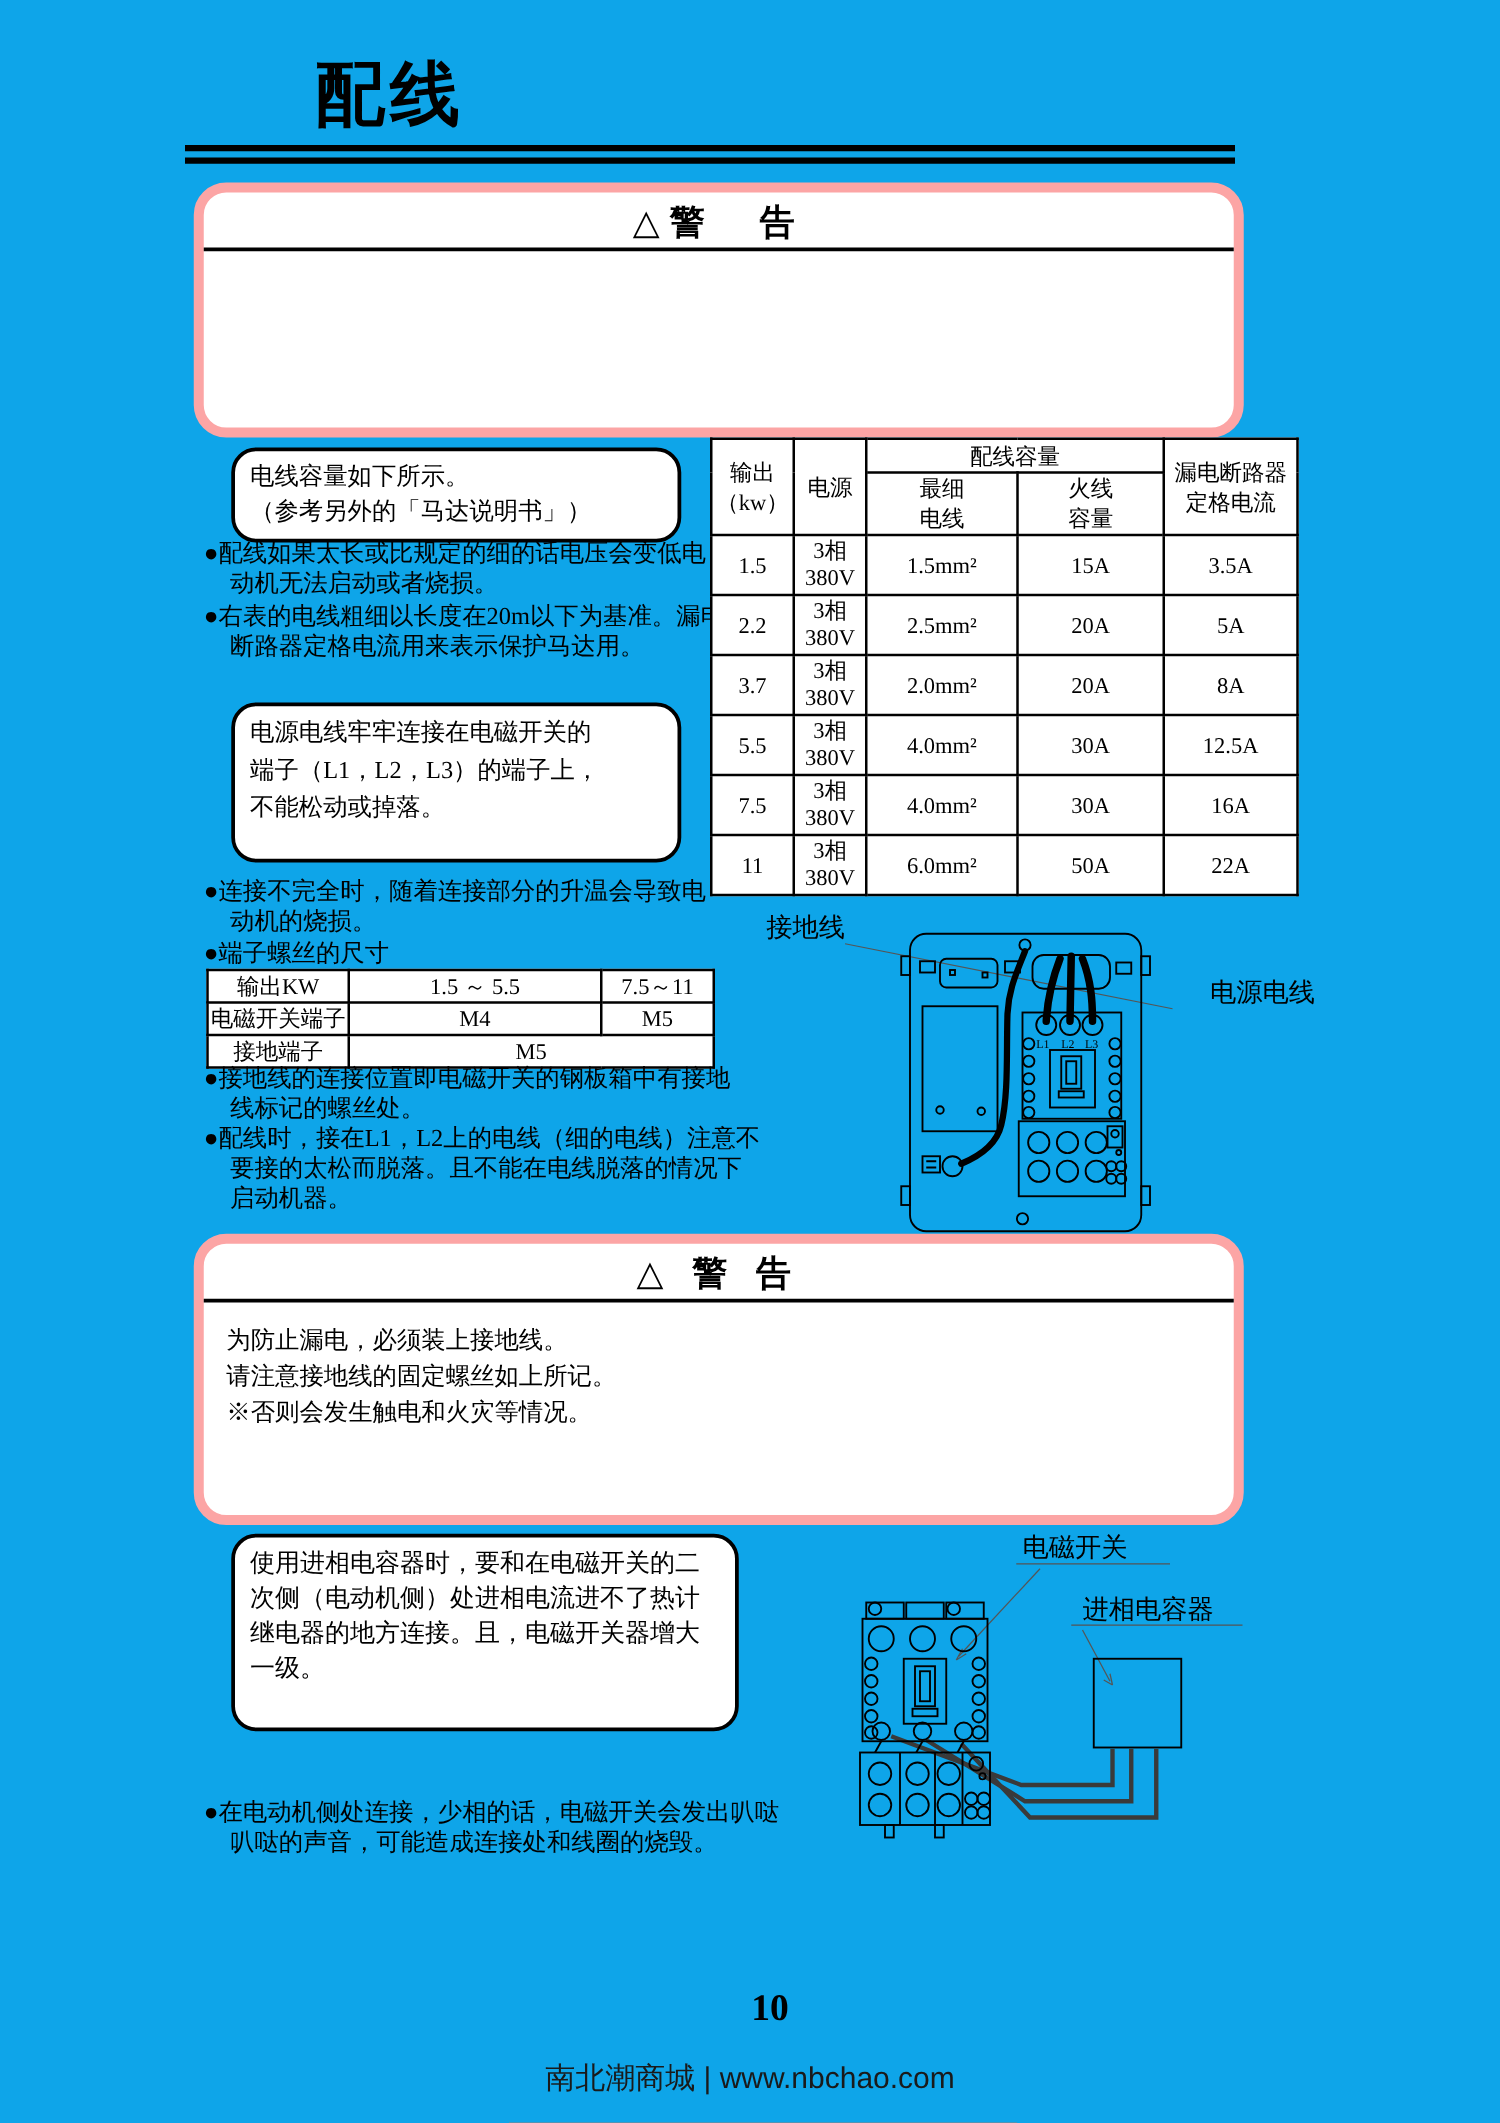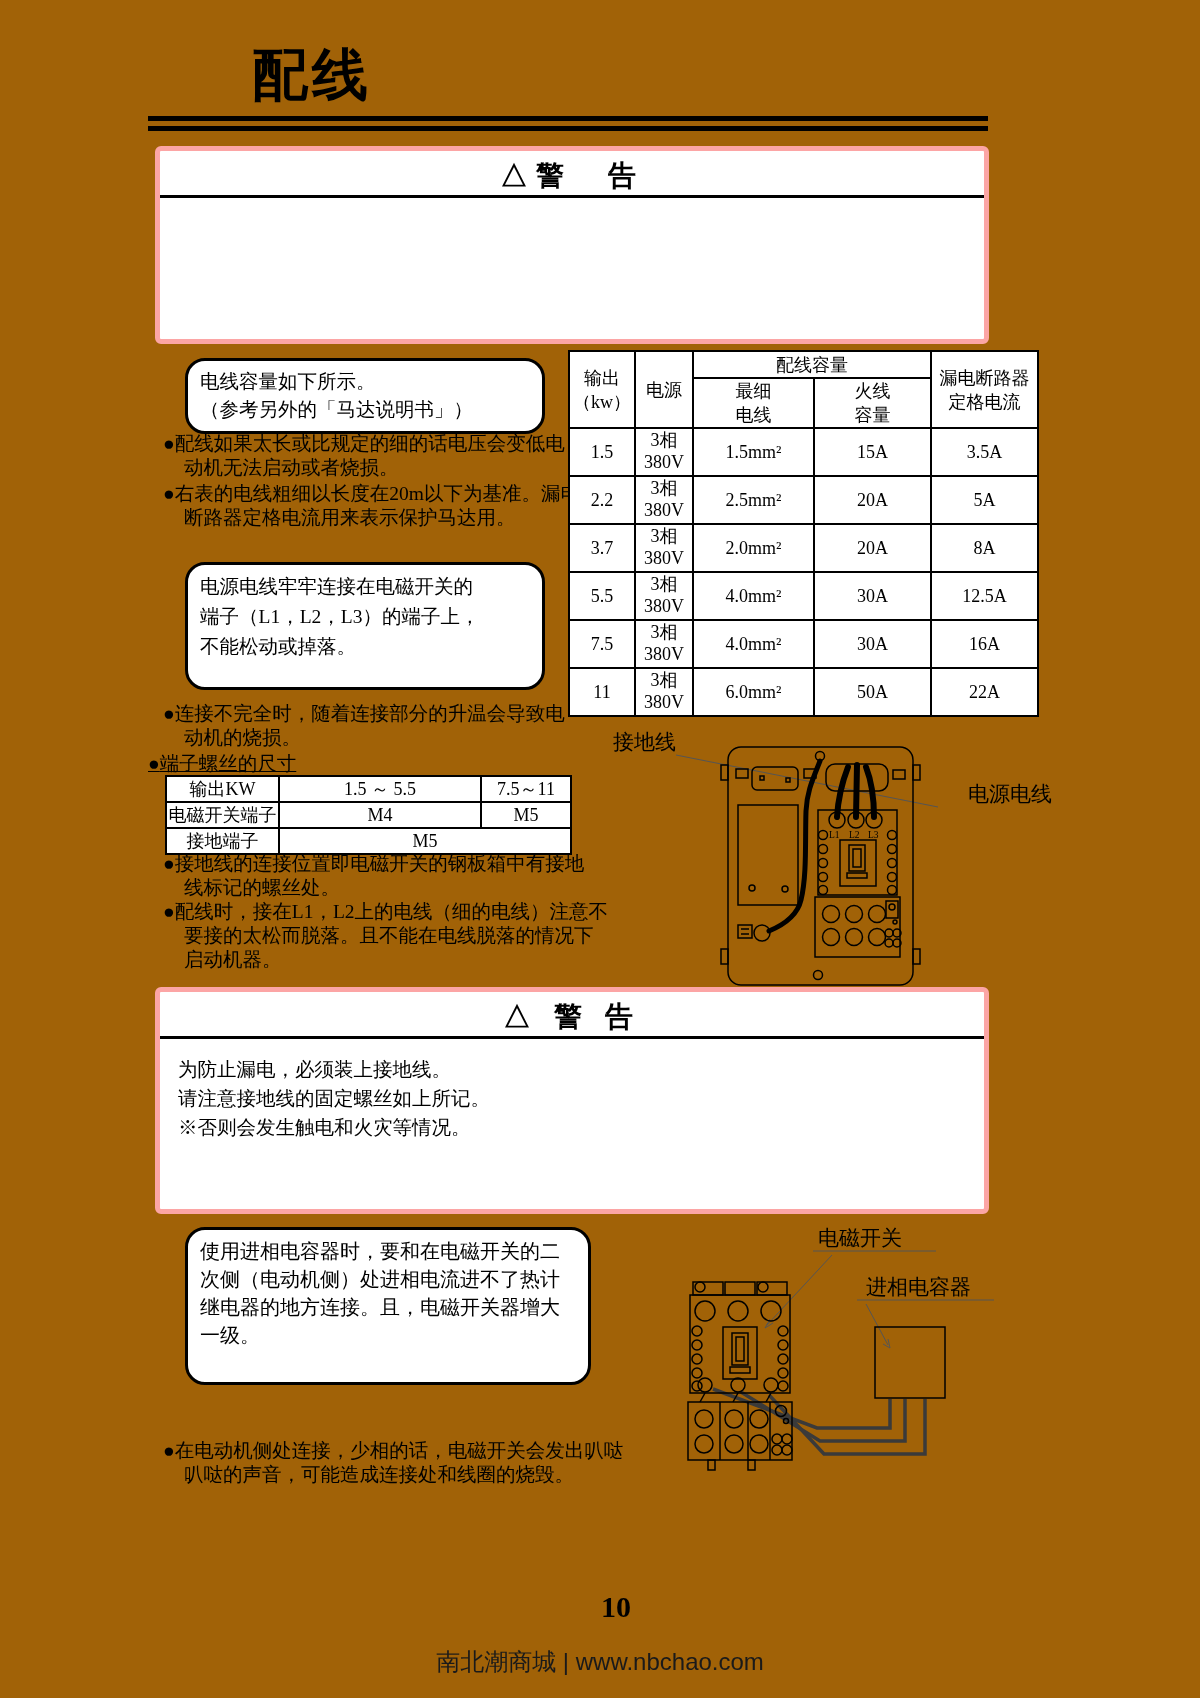--- a/index.html
+++ b/index.html
@@ -1,23 +1,23 @@
 <!DOCTYPE html>
 <html><head>
 <meta charset="utf-8">
 <style>
   html,body{margin:0;padding:0;background:#888;}
-  .page{position:relative;width:1200px;height:1698px;margin:0 auto;background:#a16207;
+  .page{position:relative;width:1200px;height:1698px;margin:0 auto;background:#0ea5e9;
         color:#000;font-family:"Liberation Serif","DejaVu Serif",serif;overflow:hidden;}
   .abs{position:absolute;}
   .doc-title{left:252px;top:38px;font-size:56px;font-weight:bold;letter-spacing:4px;}
   .double-rule{left:148px;top:116px;width:840px;height:5px;
                border-top:5px solid #000;border-bottom:5px solid #000;}
   
-  .wbox{border:5px solid #fca5a5;border-radius:6px;background:#fff;font-family:Liberation Serif, serif;}
+  .wbox{border:8px solid #fca5a5;border-radius:26px;background:#fff;}
   .wtitle{height:44px;line-height:50px;text-align:center;font-size:28px;font-weight:bold;
           border-bottom:3px solid #000;letter-spacing:8px;}
   .wbody{padding:9px 18px 0 18px;font-size:19.5px;line-height:29px;}
   .w1line4{position:relative;}
   .sidenote{position:absolute;right:55px;top:0;}
   
   .rbox{border:3px solid #000;border-radius:20px;background:#fff;
         padding:7px 12px;font-size:19.5px;line-height:28px;margin-left:22px;}
   
   .bullet{font-size:19.5px;line-height:24px;padding-left:21px;text-indent:-21px;}
@@ -62,21 +62,21 @@
 
   <div class="abs rbox" style="left:163px;top:562px;width:330px;height:108px;line-height:30px;">
     <div>电源电线牢牢连接在电磁开关的</div>
     <div>端子（L1，L2，L3）的端子上，</div>
     <div>不能松动或掉落。</div>
   </div>
 
   <div class="abs bullet" style="left:163px;top:702px;width:390px;">
     <span>●</span><span>连接不完全时，随着连接部分的升温会导致电动机的烧损。</span>
   </div>
-  <div class="abs bullet" style="left:148px;top:752px;width:390px;text-decoration:underline;">
+  <div class="abs bullet" style="left:163px;top:752px;width:390px;">
     <span>●</span><span>端子螺丝的尺寸</span>
   </div>
 
   <table class="dtab stab" style="left:165px;top:775px;width:405px;">
     <colgroup>
         <col style="width:113px">
         <col style="width:202px">
         <col style="width:90px">
       </colgroup>
     <tbody>

